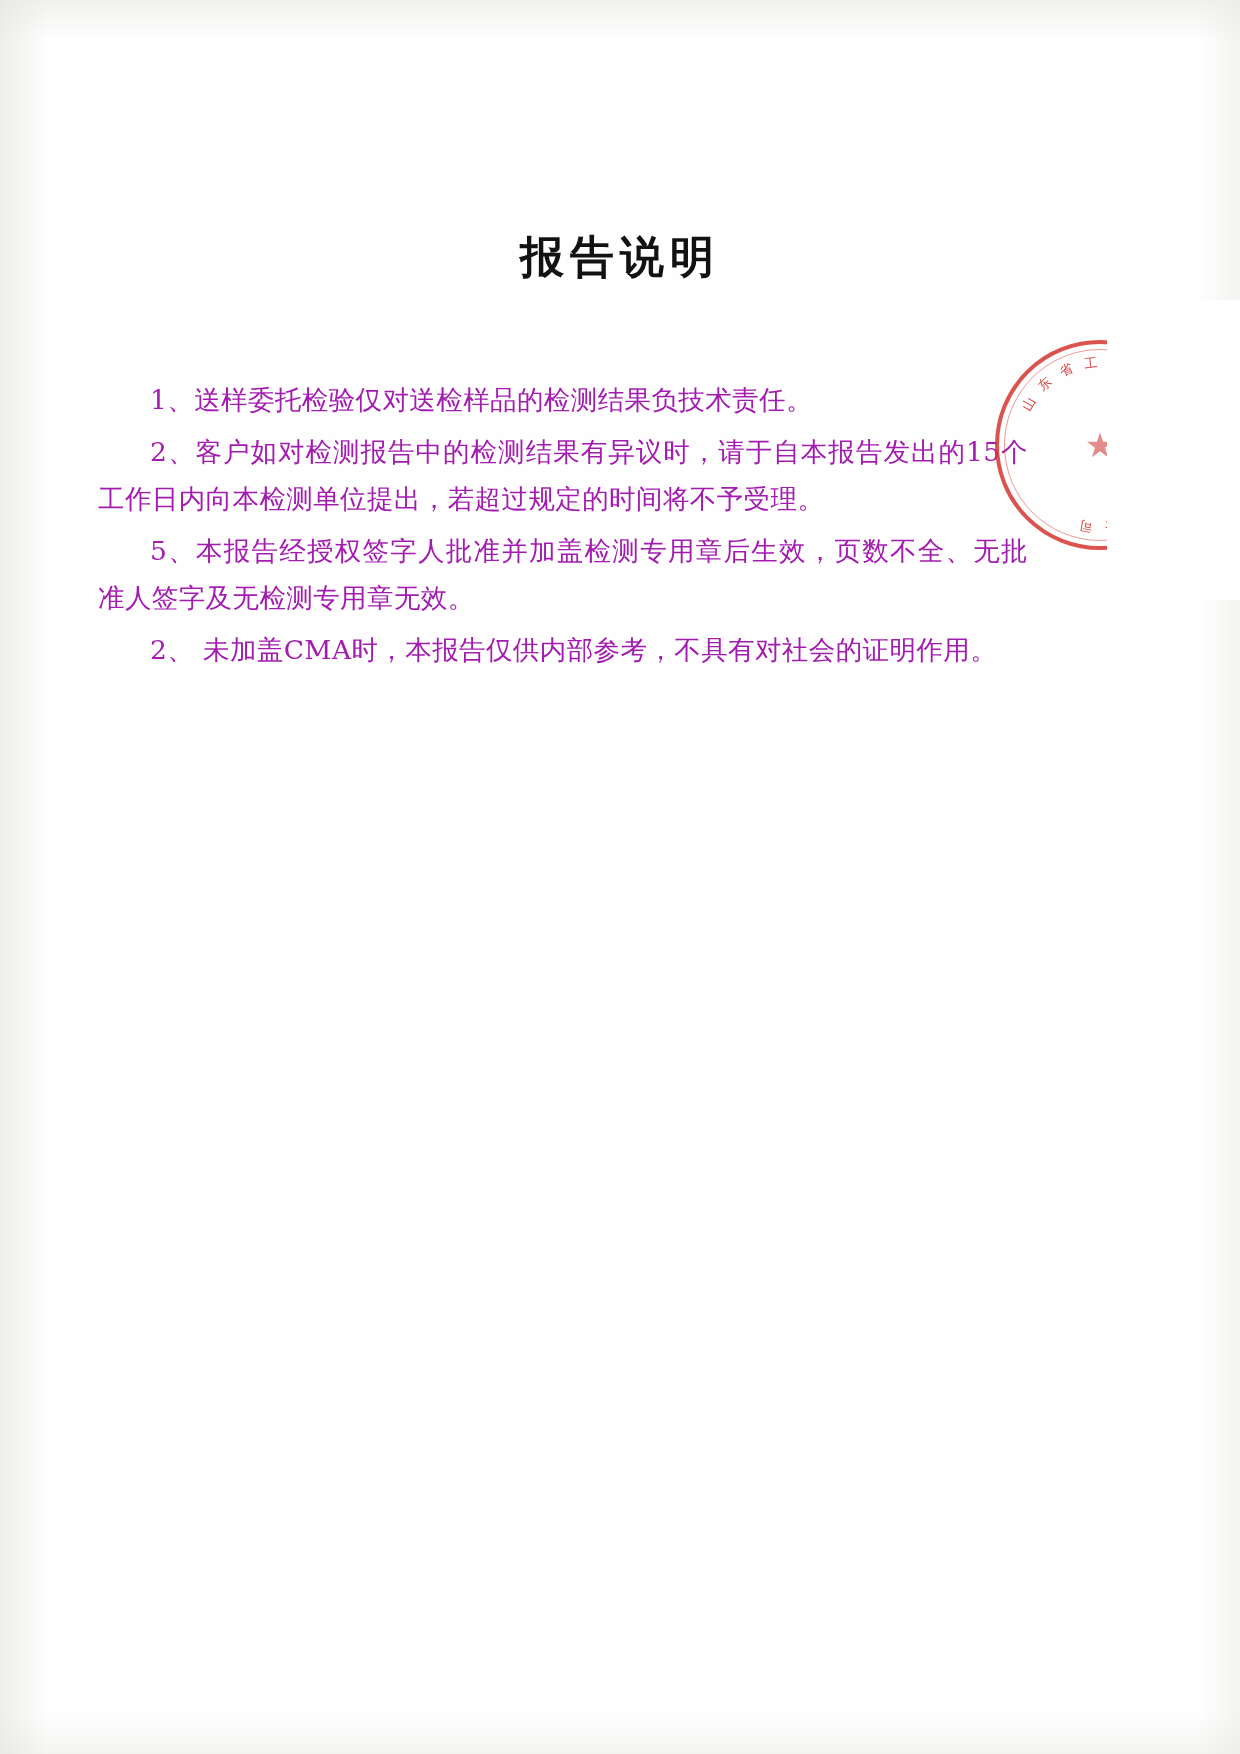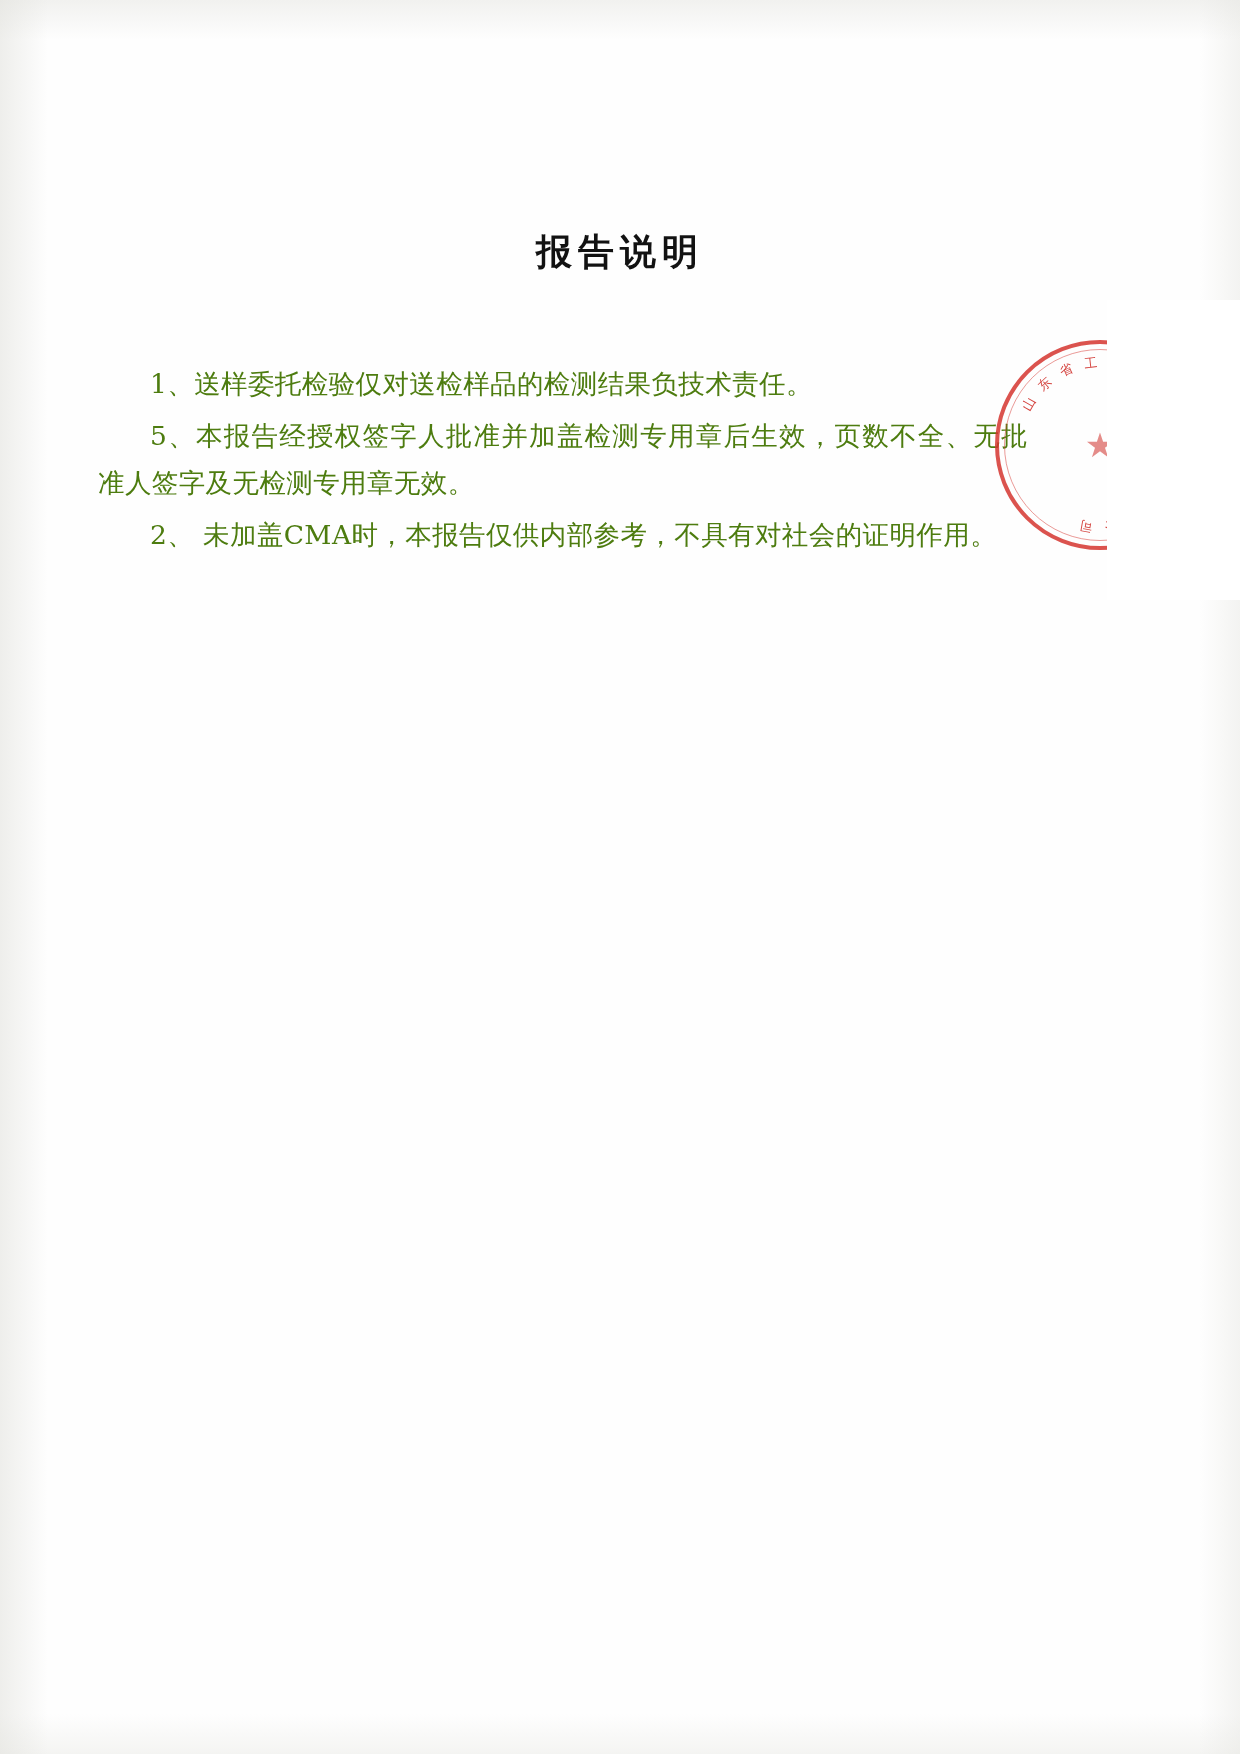--- a/index.html
+++ b/index.html
@@ -33,35 +33,35 @@
       linear-gradient(to left, rgba(230,230,226,0.45) 0px, rgba(255,255,255,0) 40px),
       linear-gradient(to top, rgba(232,232,228,0.45) 0px, rgba(255,255,255,0) 40px);
   }
 
   .doc-title {
     position: absolute;
     top: 228px;
     left: 0;
     width: 1240px;
     text-align: center;
-    font-size: 36px;
+    font-size: 44px;
     font-weight: 700;
     letter-spacing: 6px;
     font-family: "DejaVu Serif", "Liberation Serif", serif;
     color: #121212;
   }
 
   .body-block {
     position: absolute;
-    top: 360px;
+    top: 376px;
     left: 98px;
     width: 930px;
     font-size: 26.5px;
     line-height: 47px;
-    color: #4d7c0f;
+    color: #a21caf;
     letter-spacing: 0.4px;
   }
   .clause {
     margin: 0 0 5px 0;
     text-indent: 52px;
     text-align: justify;
   }
 
   .footer-block {
     position: absolute;
@@ -132,20 +132,21 @@
 </style>
 </head>
 <body>
 
 <div class="page">
 
   <div class="doc-title">报告说明</div>
 
   <div class="body-block">
     <p class="clause">1、送样委托检验仅对送检样品的检测结果负技术责任。</p>
+    <p class="clause">2、客户如对检测报告中的检测结果有异议时，请于自本报告发出的15个工作日内向本检测单位提出，若超过规定的时间将不予受理。</p>
     <p class="clause">5、本报告经授权签字人批准并加盖检测专用章后生效，页数不全、无批准人签字及无检测专用章无效。</p>
     <p class="clause">2、 未加盖CMA时，本报告仅供内部参考，不具有对社会的证明作用。</p>
   </div>
 
 
   <div class="stamp">
     <div class="stamp-ring"></div>
     <div class="stamp-ring inner"></div>
     <div class="stamp-text" id="stamp-arc">
         <span class="arc-char" style="color: rgb(208, 48, 43); transform: translate(-71.0141px, -41px) rotate(-60deg) translate(-50%, -50%);">山</span>

